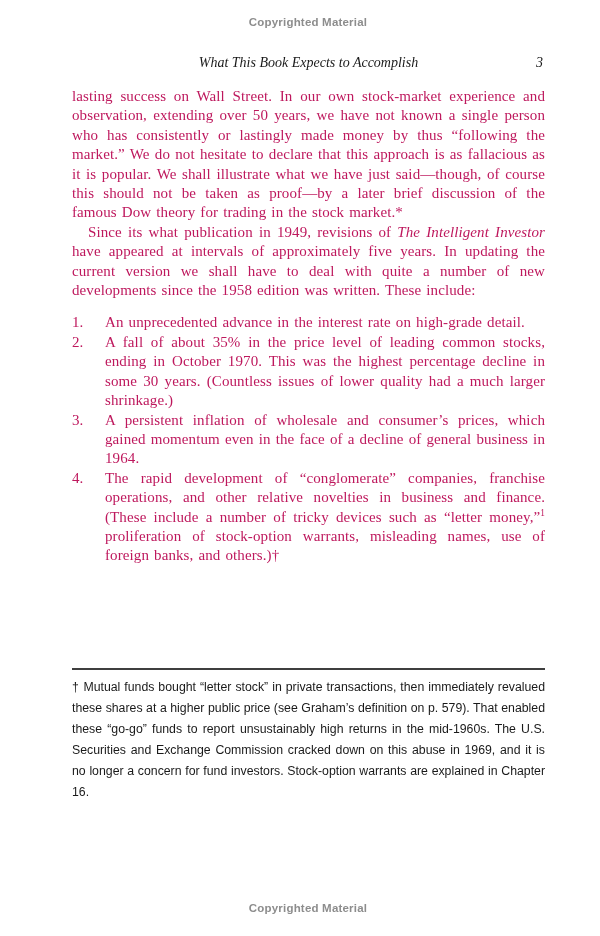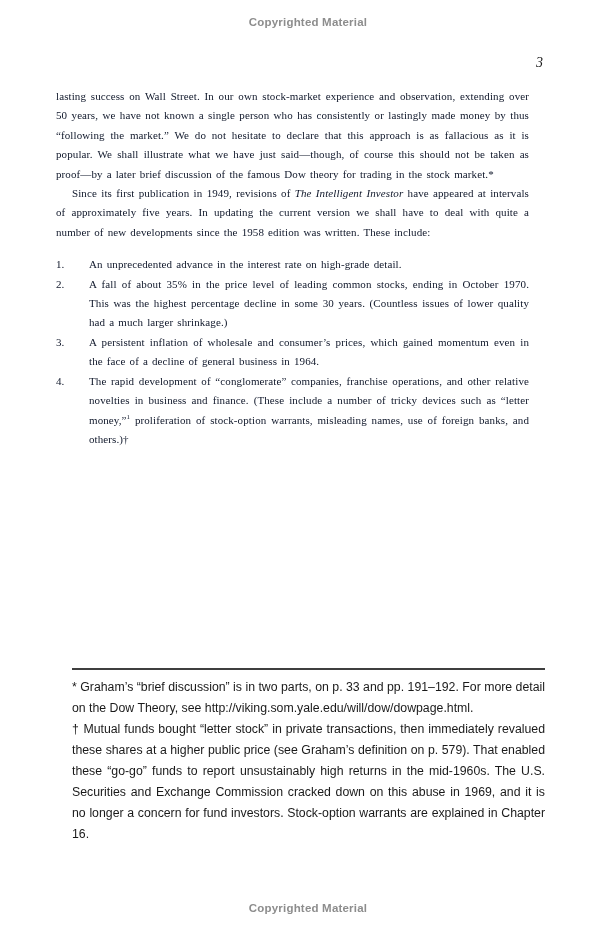--- a/index.html
+++ b/index.html
@@ -36,23 +36,23 @@
     text-align: center;
   }
   .page-number {
     position: absolute;
     top: 0; right: 2px;
     font-style: italic;
     font-size: 14px;
   }
   .content {
     position: absolute;
-    top: 87px; left: 48px; width: 473px;
-    color: #0f172a;
-    font-size: 11px;
+    top: 87px; left: 64px; width: 473px;
+    color: #be185d;
+    font-size: 15px;
     line-height: 19.4px;
     text-align: justify;
     letter-spacing: 0.1px;
     word-spacing: 1.2px;
   }
   .content p { margin: 0; }
   .para-indent { text-indent: 16px; }
   .numbered-list { margin-top: 13px; }
   .list-item { display: flex; }
   .list-item .num {
@@ -87,28 +87,29 @@
   .italic { font-style: italic; }
 </style>
 </head>
 <body>
 
 <div class="page">
 
   <div class="banner banner-top">Copyrighted Material</div>
 
   <div class="running-head">
+    <span>What This Book Expects to Accomplish</span>
     <span class="page-number">3</span>
   </div>
 
   <div class="content">
 
     <p>lasting success on Wall Street. In our own stock-market experience and observation, extending over 50 years, we have not known a single person who has consistently or lastingly made money by thus “following the market.” We do not hesitate to declare that this approach is as fallacious as it is popular. We shall illustrate what we have just said—though, of course this should not be taken as proof—by a later brief discussion of the famous Dow theory for trading in the stock market.*</p>
 
-    <p class="para-indent"><span>Since its first publication in 1949, revisions of </span><span class="italic">The Intelligent Investor</span><span> have appeared at intervals of approximately five years. In updating the current version we shall have to deal with quite a number of new developments since the 1958 edition was written. These include:</span></p>
+    <p class="para-indent"><span>Since its what publication in 1949, revisions of </span><span class="italic">The Intelligent Investor</span><span> have appeared at intervals of approximately five years. In updating the current version we shall have to deal with quite a number of new developments since the 1958 edition was written. These include:</span></p>
 
     <div class="numbered-list">
 
       <div class="list-item">
         <span class="num">1.</span>
         <span class="item-text">An unprecedented advance in the interest rate on high-grade detail.</span>
       </div>
 
       <div class="list-item">
         <span class="num">2.</span>
@@ -124,19 +125,18 @@
         <span class="num">4.</span>
         <span class="item-text"><span>The rapid development of “conglomerate” companies, franchise operations, and other relative novelties in business and finance. (These include a number of tricky devices such as “letter money,”</span><sup class="footnote-sup">1</sup><span> proliferation of stock-option warrants, misleading names, use of foreign banks, and others.)†</span></span>
       </div>
 
     </div>
   </div>
 
   <div class="footnote-rule"></div>
 
   <div class="footnotes">
-    <p>* Graham’s “brief discussion” is in two parts, on p. 33 and pp. 191–192. For more detail on the Dow Theory, see http://viking.som.yale.edu/will/dow/dowpage.html.</p>
     <p>† Mutual funds bought “letter stock” in private transactions, then immediately revalued these shares at a higher public price (see Graham’s definition on p. 579). That enabled these “go-go” funds to report unsustainably high returns in the mid-1960s. The U.S. Securities and Exchange Commission cracked down on this abuse in 1969, and it is no longer a concern for fund investors. Stock-option warrants are explained in Chapter 16.</p>
   </div>
 
   <div class="banner banner-bottom">Copyrighted Material</div>
 
 </div>
 
 </body></html>

